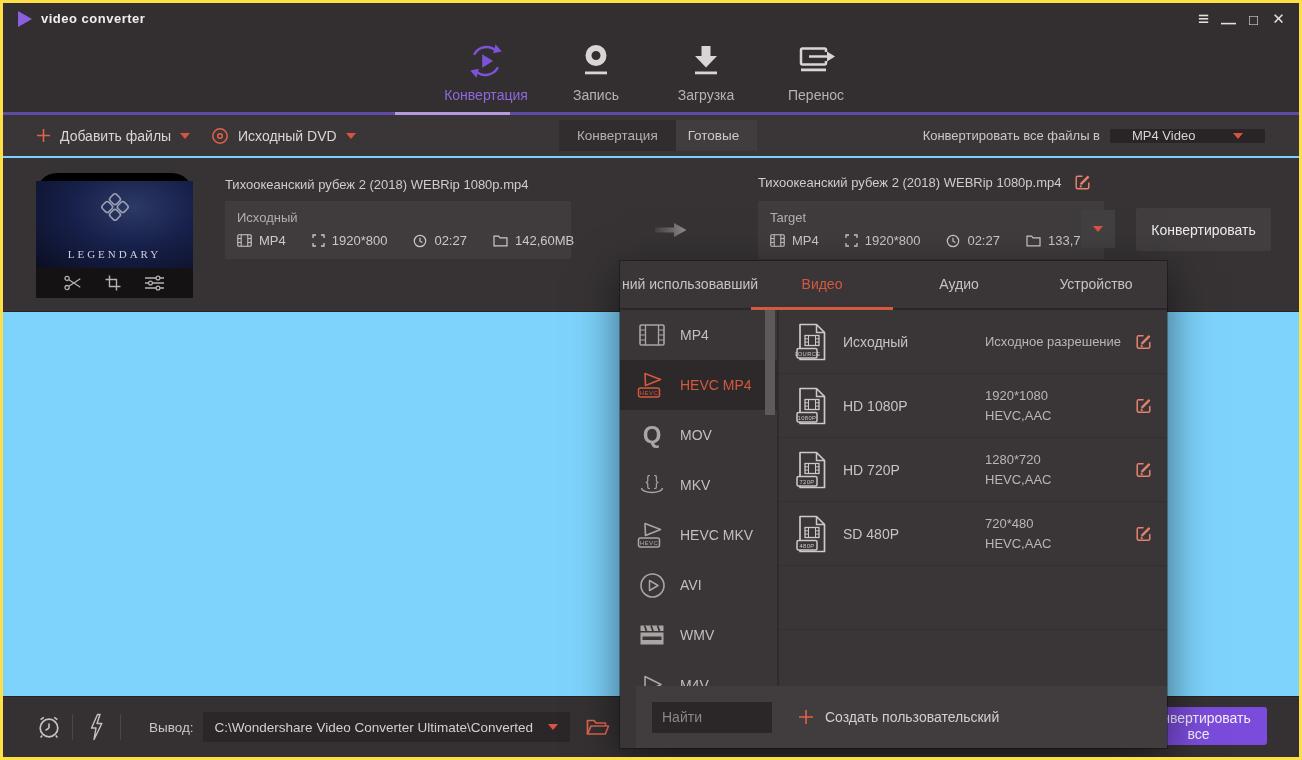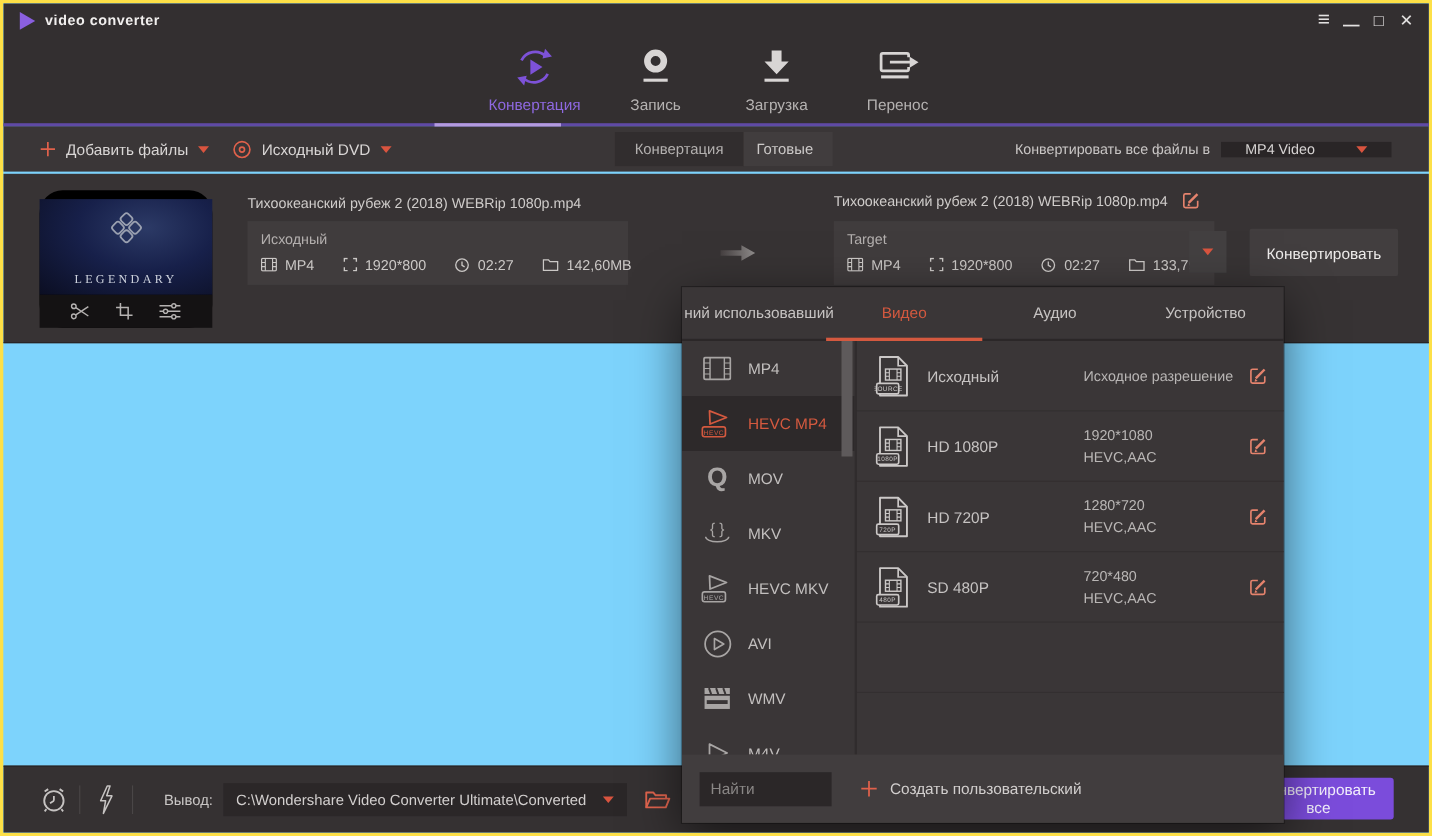--- a/index.html
+++ b/index.html
@@ -87,21 +87,21 @@
   .q-glyph{font-size:24px;font-weight:bold;line-height:1;}
   .scrollthumb{position:absolute;left:145px;top:0;width:10px;height:105px;background:#5e5a5b;cursor:pointer;}
   .preset-col{flex:1;position:relative;}
   .preset-row{height:64px;box-sizing:border-box;border-bottom:1px solid #332f30;position:relative;
               display:flex;align-items:center;padding-left:16px;cursor:pointer;}
   .preset-ico{color:#cbc8c7;}
   .preset-name{margin-left:14px;font-size:14px;color:#c6c3c2;}
   .preset-details{position:absolute;left:206px;top:50%;transform:translateY(-50%);font-size:13px;
                   color:#b9b6b5;line-height:20px;}
   .preset-edit{position:absolute;right:14px;top:50%;transform:translateY(-50%);color:#e5836d;cursor:pointer;}
-  .popup-bottom{position:absolute;left:0;right:0;bottom:0;height:62px;background:#413d3e;display:flex;align-items:center;}
+  .popup-bottom{position:absolute;left:16px;right:0;bottom:0;height:62px;background:#413d3e;display:flex;align-items:center;}
   .search-input{margin-left:16px;width:120px;height:31px;background:#2b2728;border:none;color:#c9c6c5;
                 padding:0 10px;font-size:14px;font-family:inherit;box-sizing:border-box;}
   .search-input::placeholder{color:#8a8786;}
   .create-custom{margin-left:26px;display:flex;align-items:center;gap:11px;cursor:pointer;}
   .create-custom-label{font-size:14px;color:#d2cfce;}
   
   .footer{position:absolute;left:0;right:0;bottom:0;height:60px;background:#353132;border-top:1px solid #262324;
           display:flex;align-items:center;}
   .f-ico{color:#c6c3c2;cursor:pointer;}
   .f-alarm{margin-left:33px;}

